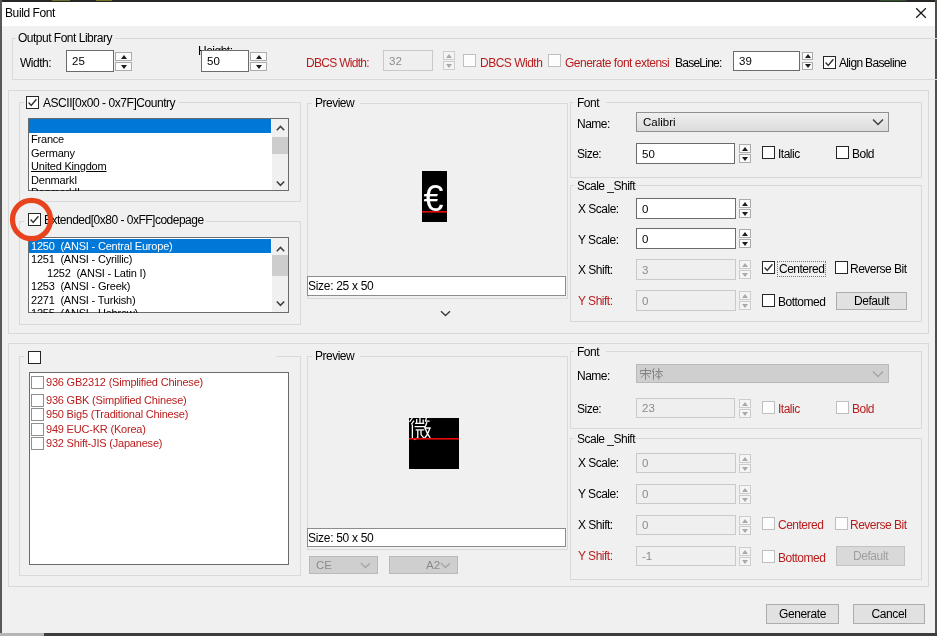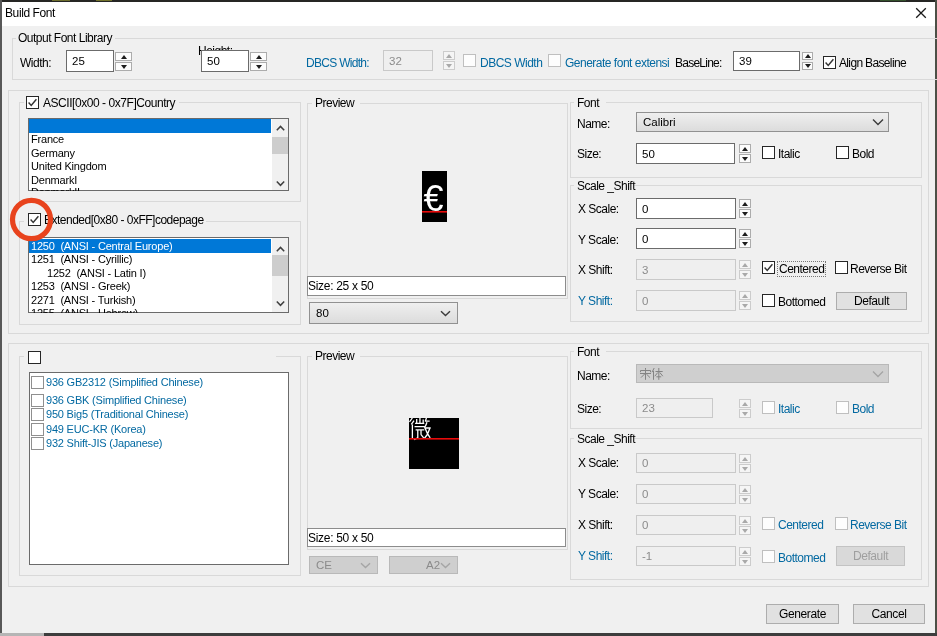--- a/index.html
+++ b/index.html
@@ -1,18 +1,18 @@
 <!DOCTYPE html>
 <html><head><meta charset="utf-8"><style>
 html,body{margin:0;padding:0;}
 #dlg{position:relative;width:937px;height:636px;background:#f0f0f0;overflow:hidden;
  font-family:"Liberation Sans",sans-serif;font-size:12px;letter-spacing:-0.5px;color:#000;}
 .a{position:absolute;}
 .lab{position:absolute;white-space:pre;}
-.g{color:#0369a1;}
+.g{color:#b91c1c;}
 .gb{position:absolute;border:1px solid #d9d9d9;}
 .glab{position:absolute;background:#f0f0f0;padding:0 3px 0 2px;white-space:pre;}
 .edit{position:absolute;background:#fff;border:1px solid #6b6b6b;font-size:11.5px;letter-spacing:0;
  display:flex;align-items:center;padding-left:5px;box-sizing:border-box;}
 .edd{background:#efefef;border-color:#c9c9c9;color:#8b8b8b;}
 .cb{position:absolute;width:13px;height:13px;background:#fff;border:1px solid #262626;box-sizing:border-box;}
 .cbd{border-color:#bfbfbf;background:#fdfdfd;}
 .cbl{border-color:#8f8f8f;}
 .sb{position:absolute;background:#fcfcfc;border:1px solid #acacac;box-sizing:border-box;
  display:flex;align-items:center;justify-content:center;}
@@ -98,21 +98,21 @@
 <svg style="left:26px;top:96px;" width="13" height="13" viewBox="0 0 13 13">
  <path d="M2.6 6.6 L5.2 9.4 L10.4 3.2" stroke="#333" stroke-width="1.45" fill="none"></path>
     </svg>
 <div class="lab" style="left:43px;top:96px;letter-spacing:-0.45px;">ASCII[0x00 - 0x7F]Country</div>
 
 <div class="a" style="left:28px;top:118px;width:261px;height:73px;background:#fff;border:1px solid #6b6b6b;box-sizing:border-box;"></div>
 <div class="a" style="left:29px;top:119px;width:242px;height:14px;background:#0078d7;"></div>
 <div class="lrow" style="left:31px;top:118.5px;color:#fff;margin-top:28px;">USA</div>
 <div class="lrow" style="left:31px;top:132.5px;">France</div>
 <div class="lrow" style="left:31px;top:146.5px;">Germany</div>
-<div class="lrow" style="left:31px;top:160px;">United Kingdom</div>
+<div class="lrow" style="left:31px;top:160px;text-decoration:underline;">United Kingdom</div>
 <div class="lrow" style="left:31px;top:173.5px;">DenmarkI</div>
 <div class="lrow" style="left:31px;top:185.5px;height:5.3px;overflow:hidden;">DenmarkII</div>
 
 <div class="a" style="left:272px;top:119px;width:16px;height:71px;background:#f0f0f0;"></div>
 <svg style="left:276px;top:125px;" width="9" height="7" viewBox="0 0 9 7">
       <path d="M0.8 5.3 L4.5 1.4 L8.2 5.3" stroke="#404040" stroke-width="1.5" fill="none"></path>
     </svg>
 <div class="a" style="left:272px;top:137px;width:16px;height:17px;background:#cdcdcd;"></div>
 <svg style="left:276px;top:180px;" width="9" height="7" viewBox="0 0 9 7">
       <path d="M0.8 1.4 L4.5 5.3 L8.2 1.4" stroke="#404040" stroke-width="1.5" fill="none"></path>
@@ -151,21 +151,20 @@
 <div class="gb" style="left:307px;top:103px;width:259px;height:194px;"></div>
 <div class="a" style="left:312px;top:95px;width:48px;height:16px;background:#f0f0f0;"></div>
 <div class="lab" style="left:315px;top:96px;">Preview</div>
 <svg style="left:422px;top:171px;" width="25" height="51" viewBox="0 0 25 51">
  <rect x="0" y="0" width="25" height="51" fill="#000"></rect>
  <text x="1.5" y="39.8" font-family="Liberation Sans" font-size="36" fill="#fff">€</text>
  <rect x="0" y="40" width="25" height="1.6" fill="#e90b0b"></rect>
     </svg>
 <div class="a" style="left:307px;top:276px;width:259px;height:20px;background:#fff;border:1px solid #8c8c8c;box-sizing:border-box;"></div>
 <div class="lab" style="left:308px;top:279px;letter-spacing:-0.3px;">Size: 25 x 50</div>
-<div class="combo" style="left:309px;top:302px;width:149px;height:22px;">80</div>
 <svg style="left:440px;top:310px;" width="11" height="7" viewBox="0 0 11 7">
       <path d="M1 1.2 L5.5 5.6 L10 1.2" stroke="#3c3c3c" stroke-width="1.4" fill="none"></path>
     </svg>
 
 <div class="gb" style="left:570px;top:102px;width:350px;height:74px;"></div>
 <div class="a" style="left:574px;top:95px;width:32px;height:15px;background:#f0f0f0;"></div>
 <div class="lab" style="left:577px;top:96px;">Font</div>
 <div class="lab" style="left:577px;top:117px;">Name:</div>
 <div class="combo" style="left:636px;top:112px;width:253px;height:20px;">Calibri</div>
 <svg style="left:872px;top:118px;" width="12" height="8" viewBox="0 0 12 8">
@@ -279,21 +278,21 @@
 <svg style="left:640px;top:368px;" width="24" height="12" viewBox="0 0 24 12">
  <g stroke="#838383" stroke-width="1" fill="none">
   <path d="M5.5 0 L5.5 1.8 M0.5 2.5 L10.5 2.5 M0.5 2.5 L0.5 4.2 M10.5 2.5 L10.5 4.2 M0 5.5 L11 5.5 M5.5 2.5 L5.5 11.8 M4.6 6 L1 9.6 M6.4 6 L10 9.6"></path>
   <path d="M14.2 0 L12 4.2 M13.5 2.8 L13.5 11.8 M15.5 3.5 L22.7 3.5 M18.8 0 L18.8 11.8 M17.8 4.5 L14.8 8.2 M19.8 4.5 L22.8 8.2 M16.4 8.8 L21.2 8.8"></path>
  </g>
     </svg>
 <svg style="left:872px;top:370px;" width="12" height="8" viewBox="0 0 12 8">
       <path d="M1 1.4 L6 6.4 L11 1.4" stroke="#a5a5a5" stroke-width="1.4" fill="none"></path>
     </svg>
 <div class="lab" style="left:577px;top:402px;">Size:</div>
-<div class="edit edd" style="left:636px;top:398px;width:77px;height:20px;">23</div>
+<div class="edit edd" style="left:636px;top:398px;width:99px;height:20px;">23</div>
 <div class="sb sbd" style="left:739px;top:399px;width:12px;height:9px;">
       <div class="tu tug"></div>
     </div>
 <div class="sb sbd" style="left:739px;top:409px;width:12px;height:9px;">
       <div class="td tdg"></div>
     </div>
 <div class="cb cbd" style="left:762px;top:401px;"></div>
 <div class="lab g" style="left:778px;top:402px;">Italic</div>
 <div class="cb cbd" style="left:836px;top:401px;"></div>
 <div class="lab g" style="left:852px;top:402px;">Bold</div>

